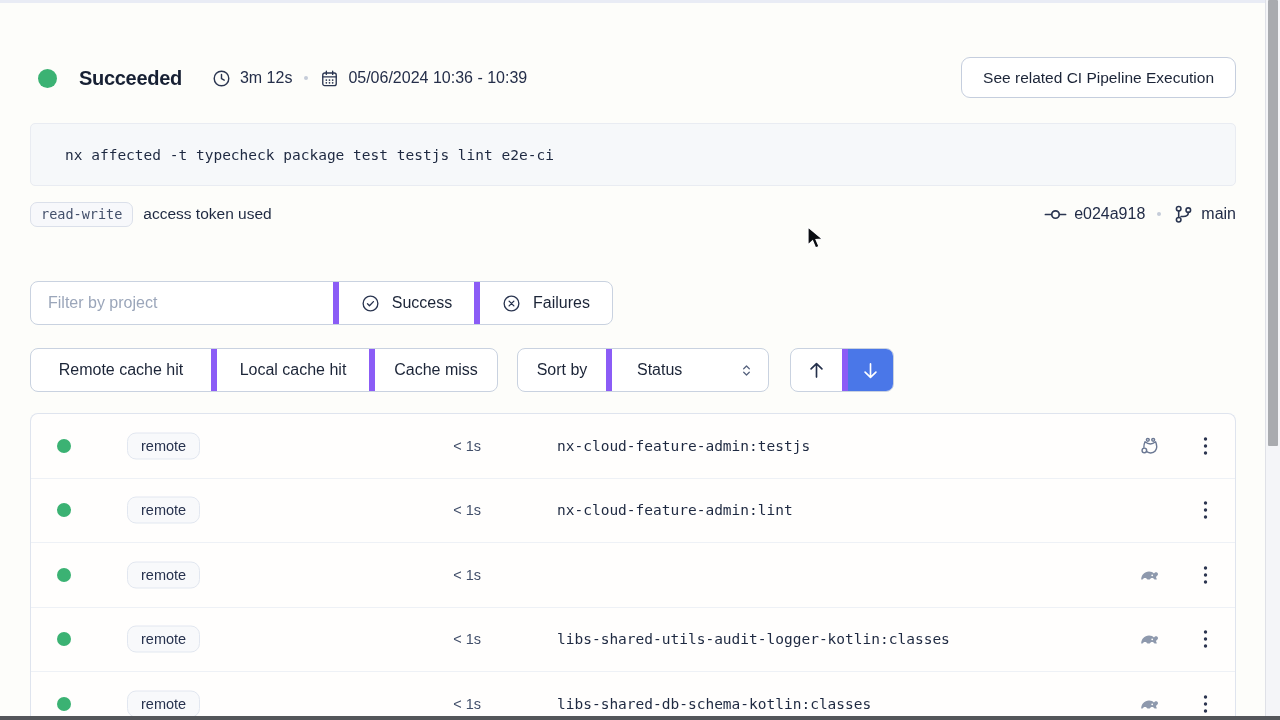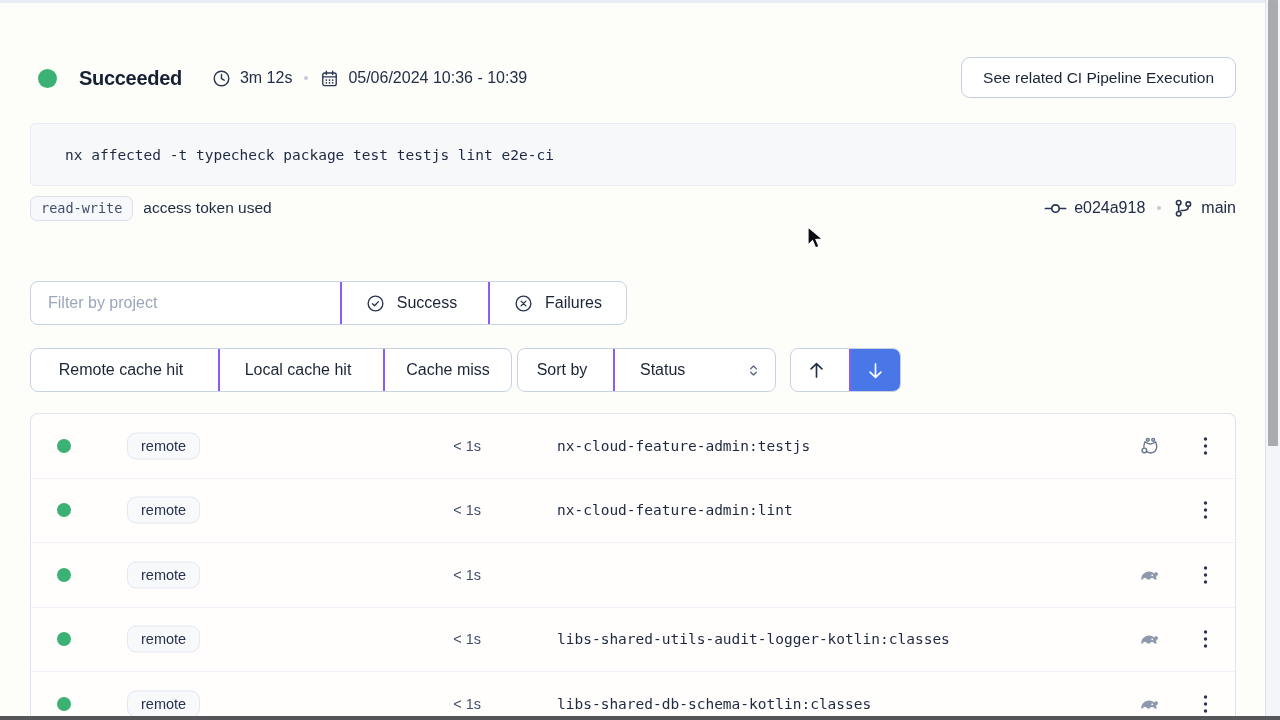--- a/index.html
+++ b/index.html
@@ -31,40 +31,40 @@
 
   
   .cmd-block{
     position:absolute;left:30px;right:44px;top:123px;height:63px;
     background:#f6f8fa;border:1px solid #e9ecf2;border-radius:5px;
     display:flex;align-items:center;padding-left:34px;box-sizing:border-box;
     font-size:14.5px;color:#1e2941;
   }
 
   
-  .token-row{position:absolute;left:30px;right:44px;top:194px;height:28px;display:flex;align-items:center;justify-content:space-between}
+  .token-row{position:absolute;left:30px;right:44px;top:200px;height:28px;display:flex;align-items:center;justify-content:space-between}
   .token-left{display:flex;align-items:center}
   .token-badge{
     border:1px solid #dbe0ea;background:#f7f8fb;border-radius:7px;
     padding:3px 10px 4px;font-size:13.5px;color:#424f6a;margin-right:10px;
   }
   .token-text{font-size:15.5px;color:#1e2941}
   .vcs{display:flex;align-items:center;font-size:16px;color:#222c47}
   .vcs .ic{color:#2a3550}
   .vcs .lbl{margin-left:7px}
 
   
   .seg-group{
     position:absolute;height:44px;display:flex;align-items:stretch;
     background:#fff;border:1px solid #c9d2e0;border-radius:8px;
-    box-sizing:border-box;overflow:hidden;gap:7px;
+    box-sizing:border-box;overflow:hidden;
   }
   .seg{
     display:flex;align-items:center;justify-content:center;
-    font-size:16px;color:#1b2437;border-left:2px solid #8b5cf6;
+    font-size:16px;color:#1b2437;border-left:6px solid #8b5cf6;
     box-sizing:border-box;background:transparent;cursor:pointer;
     font-family:"Liberation Sans",sans-serif;border-top:none;border-bottom:none;border-right:none;
   }
   .seg:first-child{border-left:none}
   .seg .ic{margin-right:12px;color:#2a3550}
   .filter-input{
     border:none;outline:none;width:268px;padding:0 17px;font-size:16px;
     color:#1c2740;background:transparent;font-family:"Liberation Sans",sans-serif;
   }
   .filter-input::placeholder{color:#9ba6ba}

